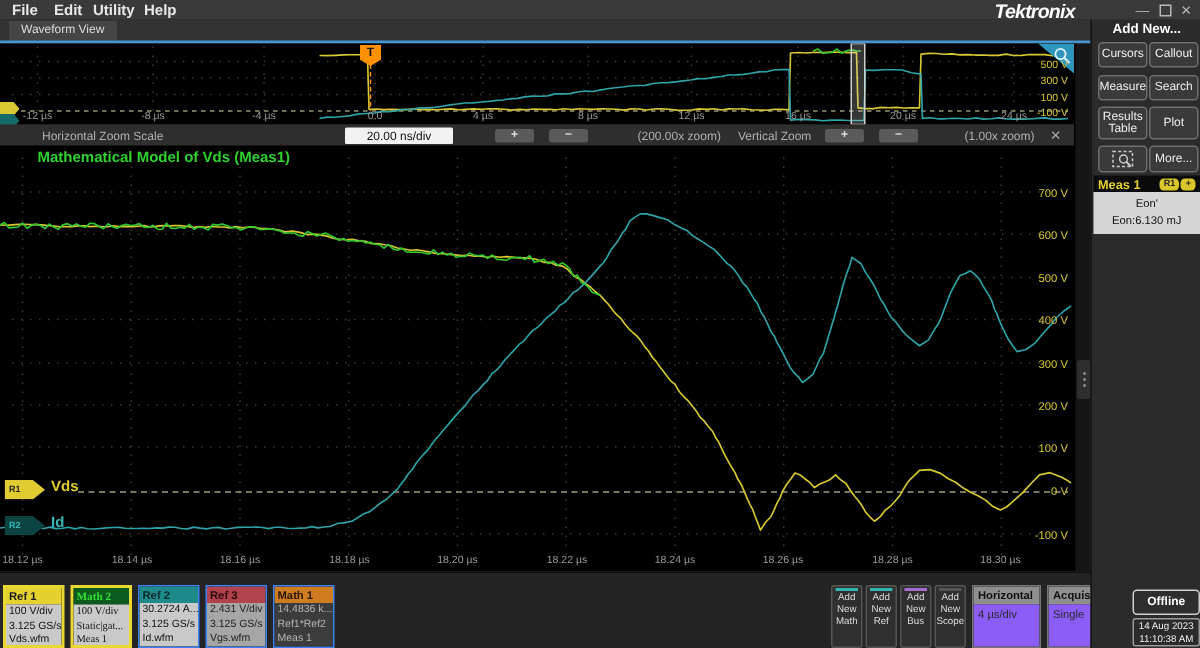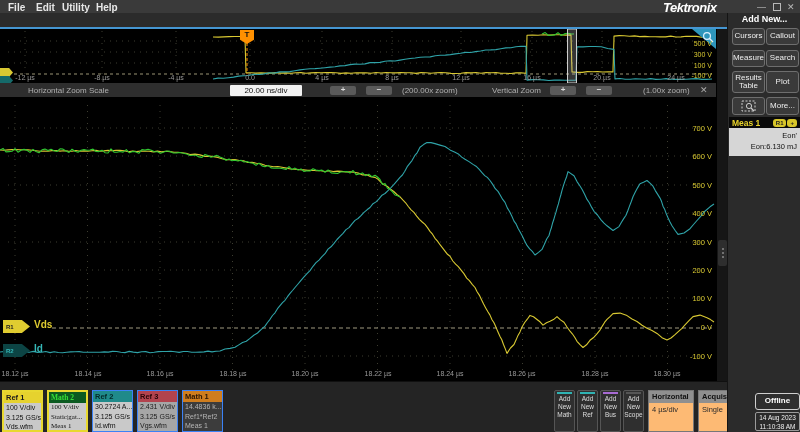--- a/index.html
+++ b/index.html
@@ -30,28 +30,28 @@
 .flag{position:absolute;font-size:6px;font-weight:bold;display:flex;align-items:center;padding-left:3px;clip-path:polygon(0 0,70% 0,100% 50%,70% 100%,0 100%)}
 .tracelabel{position:absolute;font-size:10px;font-weight:bold}
 .badge{position:absolute;top:8px;width:41px;height:42px;border:1px solid #3b82f6;display:flex;flex-direction:column;overflow:hidden}
 .badge.sel{border:2px solid #e8d830}
 .badge .bt{height:11px;font-size:7.5px;font-weight:bold;padding:1px 2px;line-height:9px;white-space:nowrap;overflow:hidden}
 .badge .bb{flex:1;font-size:7px;line-height:9.5px;padding:0 2px;white-space:nowrap;overflow:hidden}
 .addbtn{position:absolute;top:8px;width:21px;height:42px;background:#2f2f2f;border:1px solid #555;border-radius:2px;font-size:6.5px;line-height:1.2;text-align:center;color:#ddd;padding-top:4px}
 .addbtn .stripe{position:absolute;top:1px;left:2px;right:2px;height:2px}
 .panel{position:absolute;top:8px;height:42px;border:1px solid #777;overflow:hidden}
 .panel .pt{background:#8f8f8f;color:#101010;font-weight:bold;font-size:7.5px;padding:1px 3px;height:12px;white-space:nowrap}
-.panel .pv{background:#fdba74;color:#2a2a2a;font-size:7.5px;padding:2px 3px;height:30px}
+.panel .pv{background:#8b5cf6;color:#2a2a2a;font-size:7.5px;padding:2px 3px;height:30px}
 .sbtn{position:absolute;background:#3a3a3a;border:1px solid #6e6e6e;border-radius:3px;color:#eee;font-size:8px;display:flex;align-items:center;justify-content:center;text-align:center;line-height:1.05;padding:1px}
 #sbtitle{position:absolute;left:0;top:1px;width:73px;text-align:center;font-size:9px;font-weight:bold;color:#fff}
 #meashdr{position:absolute;left:1px;top:104px;width:71px;height:11px;background:#0a0a0a;display:flex;align-items:center;padding:0 3px}
 #meastitle{color:#e8d22a;font-size:8.5px;font-weight:bold;flex:1}
 .pill{background:#d8c62a;color:#222;font-size:6px;font-weight:bold;border-radius:3px;padding:0 3px;line-height:8px}
 #measbody{position:absolute;left:1px;top:115px;width:71px;height:28px;background:#d6d6d6;color:#111;font-size:7.5px;padding:2px 3px}
-#measbody .mrow{display:flex;justify-content:flex-end;line-height:11px}
+#measbody .mrow{display:flex;justify-content:center;line-height:11px}
 #offlinebtn{position:absolute;left:27px;top:380px;width:45px;height:17px;background:#2e2e2e;border:1.5px solid #cfcfcf;border-radius:3px;color:#fff;font-size:8px;font-weight:bold;text-align:center;line-height:14px}
 #datebox{position:absolute;left:27px;top:399px;width:45px;height:19px;border:1px solid #9a9a9a;border-radius:2px;color:#eee;font-size:6.5px;text-align:center;line-height:8.5px;padding-top:1px}
 #trigflag{position:absolute;left:240px;top:1px;width:14px;height:14px;background:#ff9000;color:#111;font-size:8px;font-weight:bold;text-align:center;line-height:10px;clip-path:polygon(0 0,100% 0,100% 70%,50% 100%,0 70%)}
 #zoomtri{position:absolute;left:692px;top:0px}
 #iconbtn{position:absolute;left:4px;top:84px;width:33px;height:18px;background:#3a3a3a;border:1px solid #6e6e6e;border-radius:3px;display:flex;align-items:center;justify-content:center}
 </style>
 </head>
 <body>
 
 <div id="app">
@@ -60,20 +60,23 @@
     <span class="mitem" style="left:8px">File</span>
     <span class="mitem" style="left:36px">Edit</span>
     <span class="mitem" style="left:62px">Utility</span>
     <span class="mitem" style="left:96px">Help</span>
     <span id="logo">Tektronix</span>
     <span class="wctl" style="left:757px">—</span>
     <span class="wctl" style="left:773px;width:8px;height:8px;border:1px solid #b8b8b8;top:3px"></span>
     <span class="wctl" style="left:787px">✕</span>
   </div>
 
+  <div id="tabbar">
+    <div id="tab">Waveform View</div>
+  </div>
   <div id="blueline"></div>
 
   <div id="overview">
     <svg id="ovsvg" width="716" height="54">
         <line x1="25" y1="2" x2="25" y2="52" stroke="#3d3d30" stroke-width="1" stroke-dasharray="1 5"></line>
         <line x1="102" y1="2" x2="102" y2="52" stroke="#3d3d30" stroke-width="1" stroke-dasharray="1 5"></line>
         <line x1="176" y1="2" x2="176" y2="52" stroke="#3d3d30" stroke-width="1" stroke-dasharray="1 5"></line>
         <line x1="250" y1="2" x2="250" y2="52" stroke="#3d3d30" stroke-width="1" stroke-dasharray="1 5"></line>
         <line x1="322" y1="2" x2="322" y2="52" stroke="#3d3d30" stroke-width="1" stroke-dasharray="1 5"></line>
         <line x1="392" y1="2" x2="392" y2="52" stroke="#3d3d30" stroke-width="1" stroke-dasharray="1 5"></line>
@@ -99,21 +102,21 @@
       <circle cx="15" cy="7" r="3.4" fill="none" stroke="#dff2ff" stroke-width="1.2"></circle>
       <line x1="17.5" y1="9.5" x2="21" y2="13" stroke="#dff2ff" stroke-width="1.4"></line>
     </svg>
   <span class="tick" style="left: 25px; top: 45px;">-12 µs</span><span class="tick" style="left: 102px; top: 45px;">-8 µs</span><span class="tick" style="left: 176px; top: 45px;">-4 µs</span><span class="tick" style="left: 250px; top: 45px;">0.0</span><span class="tick" style="left: 322px; top: 45px;">4 µs</span><span class="tick" style="left: 392px; top: 45px;">8 µs</span><span class="tick" style="left: 461px; top: 45px;">12 µs</span><span class="tick" style="left: 532px; top: 45px;">16 µs</span><span class="tick" style="left: 602px; top: 45px;">20 µs</span><span class="tick" style="left: 676px; top: 45px;">24 µs</span><span class="ylab" style="top: 11px; font-size: 7px;">500 V</span><span class="ylab" style="top: 22px; font-size: 7px;">300 V</span><span class="ylab" style="top: 33px; font-size: 7px;">100 V</span><span class="ylab" style="top: 43px; font-size: 7px;">-100 V</span></div>
 
   <div id="zoombar">
     <span class="zlab" style="left:28px">Horizontal Zoom Scale</span>
     <span id="zval">20.00 ns/div</span>
     <span class="pm" style="left:330px">+</span>
     <span class="pm" style="left:366px">−</span>
-    <span class="zlab" style="left:402px">(200.00x zoom)</span>
+    <span class="zlab" style="left:425px">(200.00x zoom)</span>
     <span class="zlab" style="left:492px">Vertical Zoom</span>
     <span class="pm" style="left:550px">+</span>
     <span class="pm" style="left:586px">−</span>
     <span class="zlab" style="left:643px">(1.00x zoom)</span>
     <span id="zclose">✕</span>
   </div>
 
   <div id="mainplot">
     <svg id="mainsvg" width="716" height="284">
         <line x1="15" y1="8" x2="15" y2="278" stroke="#3d3d30" stroke-width="1" stroke-dasharray="1 5"></line>
@@ -132,20 +135,21 @@
         <line x1="8" y1="116" x2="712" y2="116" stroke="#3d3d30" stroke-width="1" stroke-dasharray="1 5"></line>
         <line x1="8" y1="145" x2="712" y2="145" stroke="#3d3d30" stroke-width="1" stroke-dasharray="1 5"></line>
         <line x1="8" y1="173" x2="712" y2="173" stroke="#3d3d30" stroke-width="1" stroke-dasharray="1 5"></line>
         <line x1="8" y1="201" x2="712" y2="201" stroke="#3d3d30" stroke-width="1" stroke-dasharray="1 5"></line>
         <line x1="8" y1="259" x2="712" y2="259" stroke="#3d3d30" stroke-width="1" stroke-dasharray="1 5"></line>
         <line x1="52" y1="231" x2="712" y2="231" stroke="#a09a80" stroke-width="1" stroke-dasharray="4 3"></line>
         <path d="M0.0 53.0L4.0 53.2L8.0 52.9L12.0 52.6L16.0 52.6L20.0 52.7L24.0 52.7L28.0 52.9L32.0 53.3L36.0 53.7L40.0 54.2L44.0 54.0L48.0 54.2L52.0 53.6L56.0 53.5L60.0 54.1L64.0 53.8L68.0 54.1L72.0 54.2L76.0 53.5L80.0 54.2L84.0 53.9L88.0 54.2L92.0 53.8L96.0 53.4L100.0 54.3L104.0 53.9L108.0 53.4L112.0 53.7L116.0 53.4L120.0 53.4L124.2 53.8L128.3 54.7L132.5 54.1L136.7 54.6L140.8 54.0L145.0 54.3L149.2 54.3L153.3 54.9L157.5 54.1L161.7 54.9L165.8 54.3L170.0 54.6L174.0 55.3L178.0 55.3L182.0 55.7L186.0 56.3L190.0 57.6L195.0 57.1L200.0 57.9L205.0 59.4L209.3 59.1L213.6 59.6L217.9 60.4L222.1 61.8L226.4 62.6L230.7 62.8L235.0 62.5L239.3 63.5L243.6 63.8L247.9 65.5L252.1 65.4L256.4 66.2L260.7 66.8L265.0 68.3L269.3 69.0L273.6 69.8L277.9 69.5L282.1 70.2L286.4 71.1L290.7 72.0L295.0 72.2L299.3 72.6L303.6 72.9L307.9 73.4L312.1 73.2L316.4 73.8L320.7 73.8L325.0 74.5L329.2 73.8L333.3 74.5L337.5 74.1L341.7 74.4L345.8 75.0L350.0 74.9L354.2 75.3L358.3 76.1L362.5 77.9L366.7 77.8L370.8 79.8L375.0 80.4L378.1 82.3L381.3 85.6L384.4 88.1L387.5 89.5L390.6 92.3L393.8 94.5L396.9 97.5L400.0 99.8L402.8 102.9L405.6 105.8L408.3 109.5L411.1 112.8L413.9 115.3L416.7 119.1L419.4 122.4L422.2 125.0L425.0 127.4L427.5 130.6L430.0 134.4L432.5 137.2L435.0 141.3L437.5 144.1L440.0 147.7L442.5 150.8L445.0 154.1L447.5 157.3L450.0 159.3L452.8 164.0L455.6 167.2L458.3 169.7L461.1 173.2L463.9 176.6L466.7 181.1L469.4 183.6L472.2 187.3L475.0 190.5L477.1 194.7L479.3 198.1L481.4 202.6L483.6 207.1L485.7 210.9L487.9 214.7L490.0 218.1L492.0 222.7L494.0 225.7L496.0 230.2L498.0 235.1L500.0 239.4L501.8 242.7L503.5 247.5L505.3 251.9L507.0 256.4L510.5 251.0L514.0 247.5L516.0 243.1L518.0 238.4L520.0 234.9L522.0 230.0L524.7 225.5L527.3 222.2L530.0 218.4L533.5 219.7L537.0 222.5L540.0 224.8L543.0 228.1L546.5 225.7L550.0 224.3L553.5 222.6L557.0 219.6L560.5 222.9L564.0 225.3L567.0 230.0L570.0 234.2L572.3 236.8L574.7 240.2L577.0 244.3L580.0 247.7L583.0 250.5L586.5 247.8L590.0 243.3L593.3 240.8L596.7 237.2L600.0 233.1L602.3 229.1L604.7 225.2L607.0 222.4L610.0 219.6L613.0 216.6L620.0 216.1L627.0 218.6L632.0 222.0L637.0 224.5L642.0 228.2L647.0 231.2L652.0 233.5L657.0 236.4L662.0 240.7L667.0 243.0L671.0 241.0L675.0 237.6L678.3 234.6L681.7 231.6L685.0 227.9L689.0 223.7L693.0 219.6L700.0 218.1L707.0 220.8L710.5 222.6L714 225" fill="none" stroke="#d8c832" stroke-width="1.1" stroke-linejoin="round"></path>
         <path d="M0.0 255.0L4.2 254.5L8.3 255.4L12.5 255.5L16.7 255.4L20.8 254.6L25.0 254.8L29.2 255.3L33.3 254.4L37.5 255.4L41.7 255.2L45.8 254.5L50.0 255.6L54.2 254.7L58.3 255.5L62.5 255.7L66.7 255.3L70.8 254.9L75.0 254.7L79.2 254.6L83.3 255.2L87.5 255.3L91.7 255.3L95.8 255.2L100.0 255.3L104.2 254.9L108.3 255.1L112.5 254.4L116.7 254.5L120.8 255.3L125.0 255.6L129.2 254.4L133.3 255.1L137.5 255.6L141.7 254.8L145.8 254.6L150.0 255.7L154.2 255.2L158.3 254.6L162.5 254.5L166.7 254.5L170.8 254.3L175.0 254.7L179.2 255.4L183.3 254.5L187.5 254.5L191.7 255.2L195.8 255.3L200.0 255.1L204.0 254.9L208.0 254.1L212.0 254.9L216.0 254.3L220.0 254.0L225.0 252.0L230.0 251.4L235.0 250.3L238.8 247.9L242.5 245.5L246.3 244.2L250.0 241.4L253.8 238.3L257.5 236.0L261.3 232.4L265.0 229.1L267.5 225.5L270.0 222.3L272.5 218.5L275.0 215.8L277.5 211.7L280.0 208.7L282.5 205.7L285.0 203.3L287.5 199.7L290.0 196.3L292.5 193.5L295.0 190.5L298.0 187.0L301.0 183.4L304.0 179.9L307.0 176.6L310.0 173.6L313.0 169.3L316.0 165.7L319.0 163.1L322.0 159.6L325.0 156.7L328.0 152.1L331.0 149.8L334.0 146.4L337.0 142.5L340.0 139.3L343.0 136.3L346.0 132.6L349.0 130.6L352.0 126.8L355.0 123.4L358.0 121.5L361.0 118.7L364.0 115.3L367.0 112.8L370.0 110.5L373.0 106.7L376.0 104.9L379.0 101.9L382.0 98.2L385.0 96.5L388.0 93.6L391.0 90.6L394.0 87.4L397.0 83.9L400.0 80.4L402.4 78.0L404.8 74.3L407.2 69.7L409.6 66.6L412.0 63.6L414.7 58.7L417.3 55.6L420.0 50.3L423.5 47.6L427.0 45.6L431.0 45.6L435.0 46.6L440.0 48.1L445.0 49.5L450.0 52.9L455.0 55.3L458.3 56.9L461.7 60.1L465.0 62.2L469.0 64.6L473.0 67.4L476.0 69.2L479.0 72.2L482.0 75.7L484.7 78.6L487.3 80.4L490.0 83.5L492.7 87.4L495.3 91.7L498.0 94.4L500.3 98.2L502.7 102.4L505.0 105.4L507.3 110.9L509.7 114.7L512.0 119.6L514.0 124.1L516.0 126.8L518.0 131.3L520.0 134.7L522.3 139.0L524.7 143.9L527.0 148.4L529.7 151.8L532.3 154.4L535.0 158.0L538.5 155.4L542.0 152.4L544.3 147.5L546.7 142.0L549.0 138.5L550.2 134.1L551.3 131.0L552.5 126.3L553.7 122.8L554.8 118.8L556.0 115.2L557.2 110.7L558.4 106.9L559.6 102.1L560.8 98.0L562.0 93.3L563.5 88.4L565.0 83.9L566.5 80.0L568.0 74.6L574.0 78.8L577.0 84.6L580.0 89.0L582.3 92.7L584.7 97.5L587.0 102.4L589.3 105.7L591.7 110.4L594.0 114.3L597.5 118.0L601.0 122.9L604.0 126.2L607.0 128.8L613.0 133.5L619.0 129.6L621.3 125.6L623.7 121.6L626.0 118.2L627.8 113.8L629.5 109.1L631.3 104.5L633.0 99.8L635.3 95.1L637.7 90.6L640.0 86.7L643.5 85.3L647.0 83.5L650.0 86.1L653.0 89.2L655.3 93.6L657.7 97.4L660.0 101.1L661.5 104.3L663.0 109.2L664.5 111.9L666.0 116.1L668.0 120.7L670.0 124.9L672.0 128.8L675.0 133.3L678.0 137.4L684.0 136.0L690.0 131.7L693.5 127.5L697.0 123.5L700.5 119.6L704.0 115.0L710.0 109.8L714 107" fill="none" stroke="#2fa3a8" stroke-width="1.1" stroke-linejoin="round"></path>
         <path d="M0.0 53.0L3.0 51.4L6.0 54.9L9.0 54.6L12.0 54.3L15.0 51.7L18.0 55.2L21.0 53.2L24.0 52.4L27.0 53.3L30.0 55.4L33.0 52.4L36.0 54.5L39.0 55.8L42.0 52.8L45.0 52.1L48.0 53.6L51.0 52.3L54.0 53.8L57.0 54.5L60.0 51.8L63.0 52.1L66.0 54.0L69.0 55.5L72.0 52.2L75.0 54.2L78.0 55.2L81.0 53.3L84.0 52.6L87.0 53.3L90.0 53.0L93.0 52.1L96.0 54.5L99.0 54.6L102.0 53.2L105.0 55.7L108.0 56.0L111.0 51.9L114.0 55.1L117.0 55.3L120.0 54.5L123.1 55.1L126.3 52.6L129.4 55.8L132.5 54.4L135.6 54.8L138.8 56.3L141.9 52.6L145.0 53.1L148.1 52.4L151.3 53.3L154.4 54.8L157.5 54.7L160.6 56.3L163.8 55.0L166.9 54.0L170.0 54.4L173.3 56.0L176.7 55.9L180.0 55.5L183.3 56.2L186.7 57.0L190.0 58.5L193.0 58.3L196.0 58.3L199.0 59.9L202.0 60.4L205.0 57.4L208.0 58.6L211.0 60.3L214.0 59.3L217.0 58.4L220.0 59.9L223.0 61.3L226.0 63.2L229.0 62.0L232.0 63.8L235.0 63.3L238.0 64.0L241.0 63.3L244.0 65.0L247.0 64.5L250.0 65.8L253.0 66.2L256.0 68.4L259.0 66.1L262.0 68.9L265.0 69.8L268.0 68.4L271.0 70.9L274.0 71.2L277.0 71.1L280.0 71.2L283.0 71.7L286.0 72.5L289.0 69.6L292.0 72.6L295.0 71.1L298.0 73.0L301.0 71.9L304.0 74.5L307.0 73.8L310.0 74.0L313.0 71.7L316.0 73.0L319.0 73.6L322.0 73.1L325.0 75.3L328.1 73.0L331.3 75.9L334.4 76.1L337.5 76.5L340.6 75.0L343.8 74.7L346.9 74.5L350.0 76.0L353.1 73.5L356.3 77.8L359.4 76.9L362.5 75.9L365.6 78.7L368.8 77.3L371.9 79.8L375.0 78.3L377.5 80.0L380.0 82.5L382.5 87.5L385.0 86.4L387.5 91.3L390.0 92.5L392.5 94.8L395.0 98.0L397.5 98.7L400 100" fill="none" stroke="#31c831" stroke-width="1.1" stroke-linejoin="round"></path>
       </svg>
+    <div id="mtitle">Mathematical Model of Vds (Meas1)</div>
     <div class="flag" style="left:3px;top:223px;width:27px;height:13px;background:#e0cc30;color:#222">R1</div>
     <div class="tracelabel" style="left:34px;top:222px;color:#e0cc30">Vds</div>
     <div class="flag" style="left:3px;top:247px;width:27px;height:13px;background:#0c4444;color:#35b8b8">R2</div>
     <div class="tracelabel" style="left:34px;top:246px;color:#35b8b8">Id</div>
   <span class="tick" style="left: 15px; top: 273px;">18.12 µs</span><span class="tick" style="left: 88px; top: 273px;">18.14 µs</span><span class="tick" style="left: 160px; top: 273px;">18.16 µs</span><span class="tick" style="left: 233px; top: 273px;">18.18 µs</span><span class="tick" style="left: 305px; top: 273px;">18.20 µs</span><span class="tick" style="left: 378px; top: 273px;">18.22 µs</span><span class="tick" style="left: 450px; top: 273px;">18.24 µs</span><span class="tick" style="left: 522px; top: 273px;">18.26 µs</span><span class="tick" style="left: 595px; top: 273px;">18.28 µs</span><span class="tick" style="left: 667px; top: 273px;">18.30 µs</span><span class="ylab" style="top: 27px;">700 V</span><span class="ylab" style="top: 55px;">600 V</span><span class="ylab" style="top: 84px;">500 V</span><span class="ylab" style="top: 112px;">400 V</span><span class="ylab" style="top: 141px;">300 V</span><span class="ylab" style="top: 169px;">200 V</span><span class="ylab" style="top: 197px;">100 V</span><span class="ylab" style="top: 226px;">0 V</span><span class="ylab" style="top: 255px;">-100 V</span></div>
 
   <div id="scrollstrip">
     <div id="scrollhandle">
         <i></i>
         <i></i>

